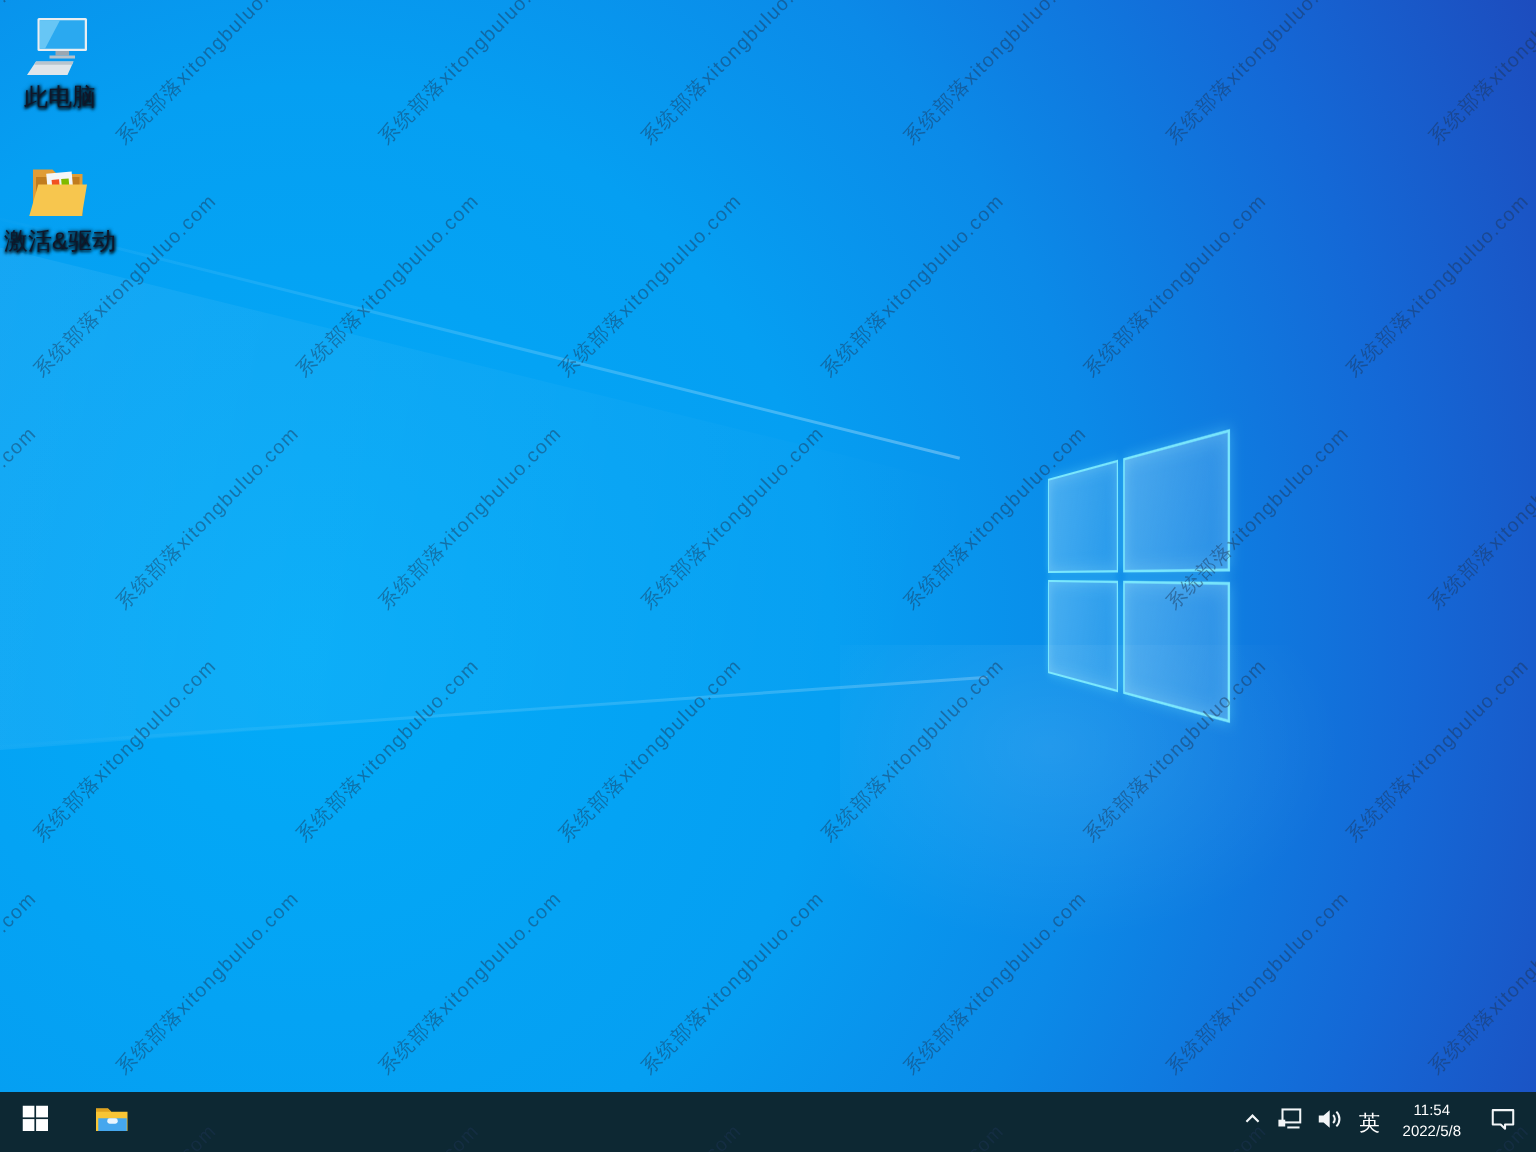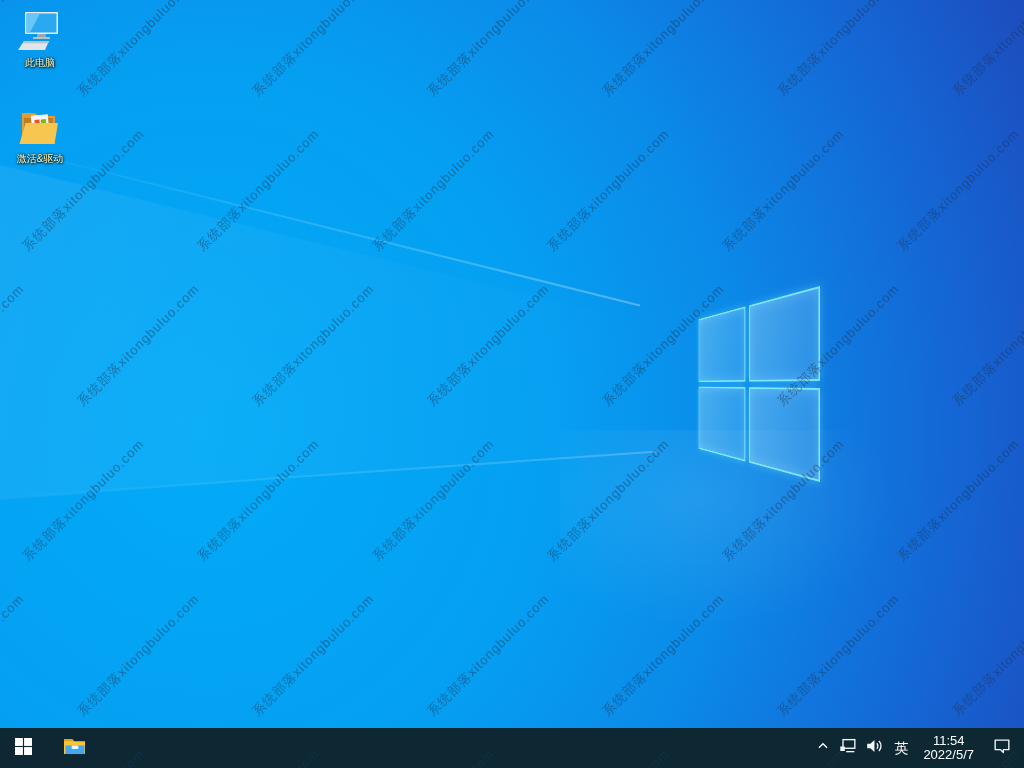--- a/index.html
+++ b/index.html
@@ -34,40 +34,40 @@
   
   .watermark-layer{position:absolute;inset:0;overflow:hidden;z-index:40;pointer-events:none;}
   .wm{position:absolute;transform:rotate(-45deg);transform-origin:0 50%;
     font-size:13px;letter-spacing:1px;white-space:nowrap;color:rgba(30,52,84,0.48);}
 
   
   .desktop-icons{position:absolute;left:2px;top:8px;width:76px;z-index:10;
     display:flex;flex-direction:column;gap:10px;}
   .dicon{width:76px;height:86px;display:flex;flex-direction:column;align-items:center;cursor:default;}
   .dicon .art{width:46px;height:46px;display:flex;align-items:center;justify-content:center;position:relative;}
-  .dicon .lbl{margin-top:3px;font-size:10px;color:#fef9c3;text-align:right;line-height:1.15;
+  .dicon .lbl{margin-top:3px;font-size:16px;color:#0f172a;text-align:right;line-height:1.15;
     text-shadow:0 1px 2px rgba(0,0,0,0.95), 1px 0 2px rgba(0,0,0,0.65), 0 0 3px rgba(0,0,0,0.6);}
 
   .chrome-ball{width:42px;height:42px;border-radius:50%;position:relative;
     background:conic-gradient(from 60deg, #fbbc05 0 120deg, #34a853 0 240deg, #ea4335 0 360deg);
     box-shadow:0 1px 2px rgba(0,0,0,0.25);}
   .chrome-hub{position:absolute;left:50%;top:50%;width:15px;height:15px;margin:-10.5px 0 0 -10.5px;
     background:#4285f4;border:3px solid #fff;border-radius:50%;}
   .shortcut-badge{position:absolute;left:0;bottom:0;width:13px;height:13px;background:#fff;
     border-radius:2px;display:flex;align-items:center;justify-content:center;box-shadow:0 0 1px rgba(0,0,0,0.5);}
 
   
   .taskbar{position:absolute;left:0;bottom:0;width:1024px;height:40px;background:#0d2833;z-index:30;
     display:flex;align-items:stretch;}
   .tb-btn{width:46px;display:flex;align-items:center;justify-content:center;cursor:pointer;}
   .tray{margin-left:auto;display:flex;align-items:center;}
   .tray-btn{height:40px;display:flex;align-items:center;justify-content:center;cursor:pointer;}
   .w24{width:24px;} .w26{width:26px;}
   .ime{width:28px;color:#fff;font-size:14px;text-align:center;line-height:40px;}
-  .clock{padding:0 8px;color:#fff;font-size:13px;line-height:14px;text-align:center;
+  .clock{padding:0 8px;color:#fff;font-size:10px;line-height:14px;text-align:center;
     display:flex;flex-direction:column;justify-content:center;}
   .action{width:40px;margin-right:2px;}
 </style>
 </head>
 <body>
 
 <div class="stage">
 
   <div class="wallpaper">
     <div class="beam beam-wash"></div>
@@ -219,21 +219,21 @@
           </svg>
         </span>
       </div>
 
       <div class="tray-btn ime">
         <span>英</span>
       </div>
 
       <div class="tray-btn clock">
         <span>11:54</span>
-        <span>2022/5/7</span>
+        <span>2022/5/8</span>
       </div>
 
       <div class="tray-btn action">
         <span>
           <svg width="20" height="20" viewBox="0 0 22 22">
             <path d="M3.5 4.5 h15 v10.5 h-6 v3.2 l-3.2 -3.2 h-5.8 Z" fill="none" stroke="#f2f5f7" stroke-width="1.5" stroke-linejoin="round"></path>
           </svg>
         </span>
       </div>
 

